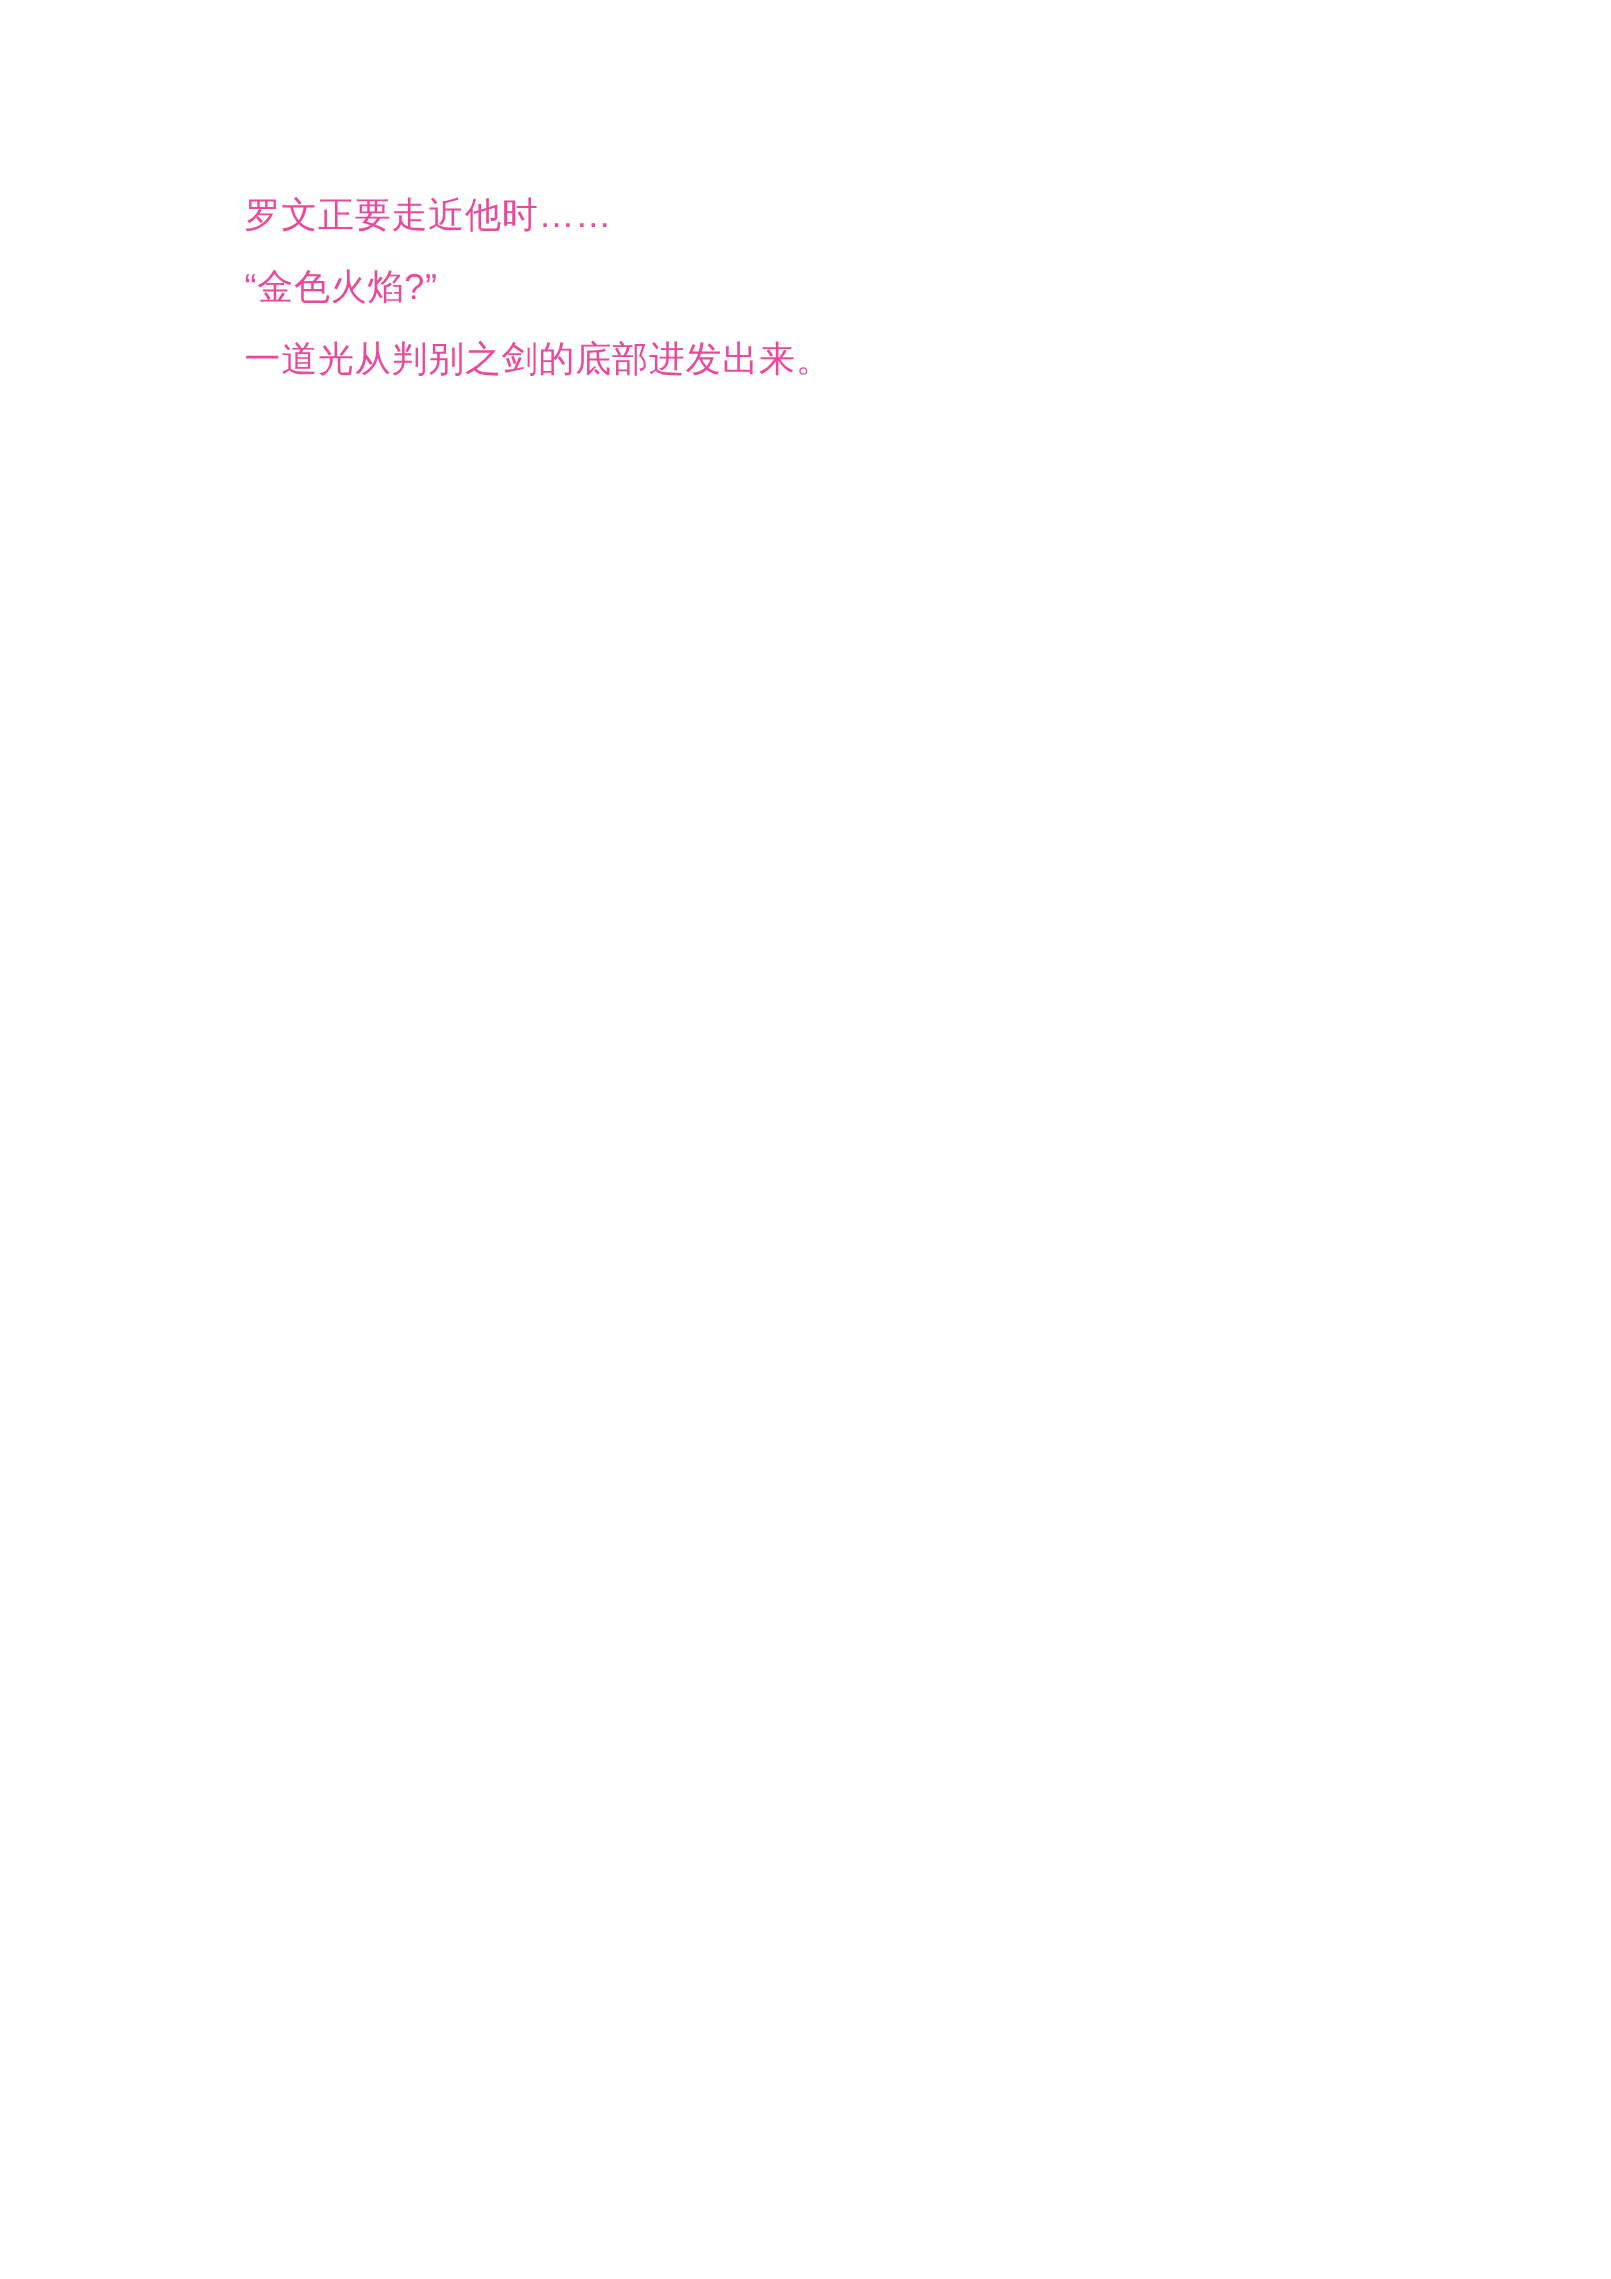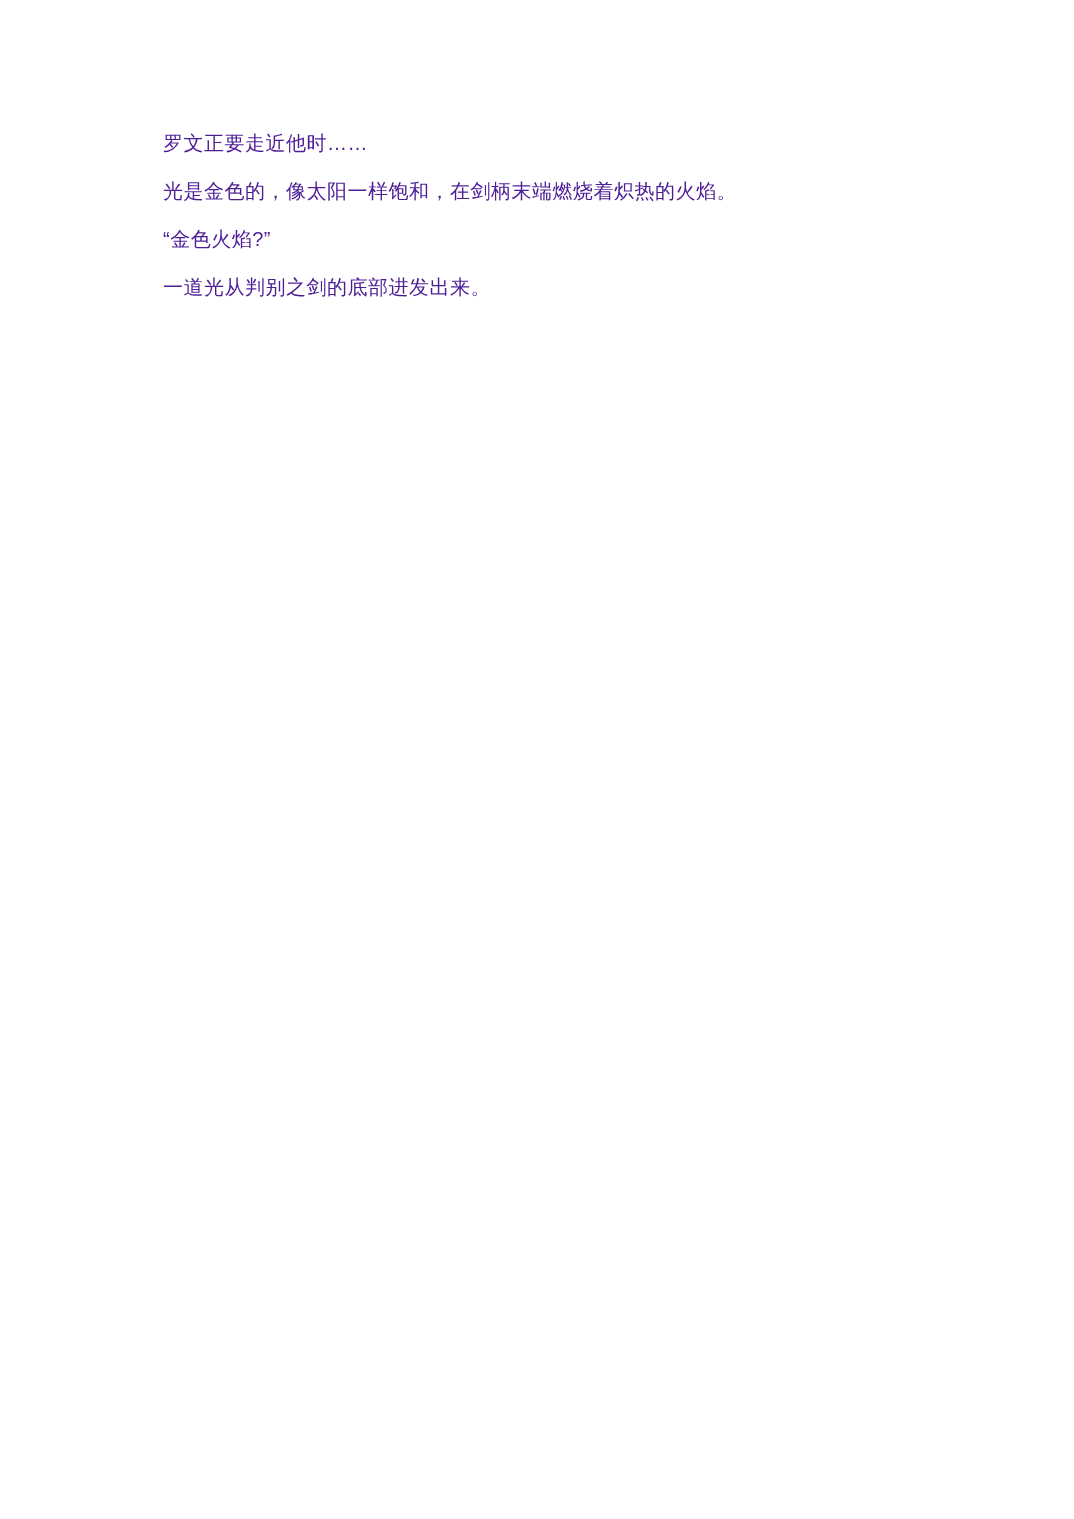--- a/index.html
+++ b/index.html
@@ -16,30 +16,29 @@
     font-family: "Liberation Sans", sans-serif;
   }
   .content {
     position: absolute;
     left: 163px;
     top: 133px;
     right: 140px;
   }
   .content p {
     margin: 0 0 27px 0;
-    font-size: 20px;
+    font-size: 24px;
     line-height: 21px;
-    color: #4c1d95;
+    color: #ec4899;
     letter-spacing: 0.5px;
     white-space: pre-wrap;
   }
 </style>
 </head>
 <body>
 
 <div class="page">
   <div class="content">
     <p>罗文正要走近他时……</p>
-    <p>光是金色的，像太阳一样饱和，在剑柄末端燃烧着炽热的火焰。</p>
     <p>“金色火焰?”</p>
     <p>一道光从判别之剑的底部进发出来。</p>
   </div>
 </div>
 
 </body></html>

